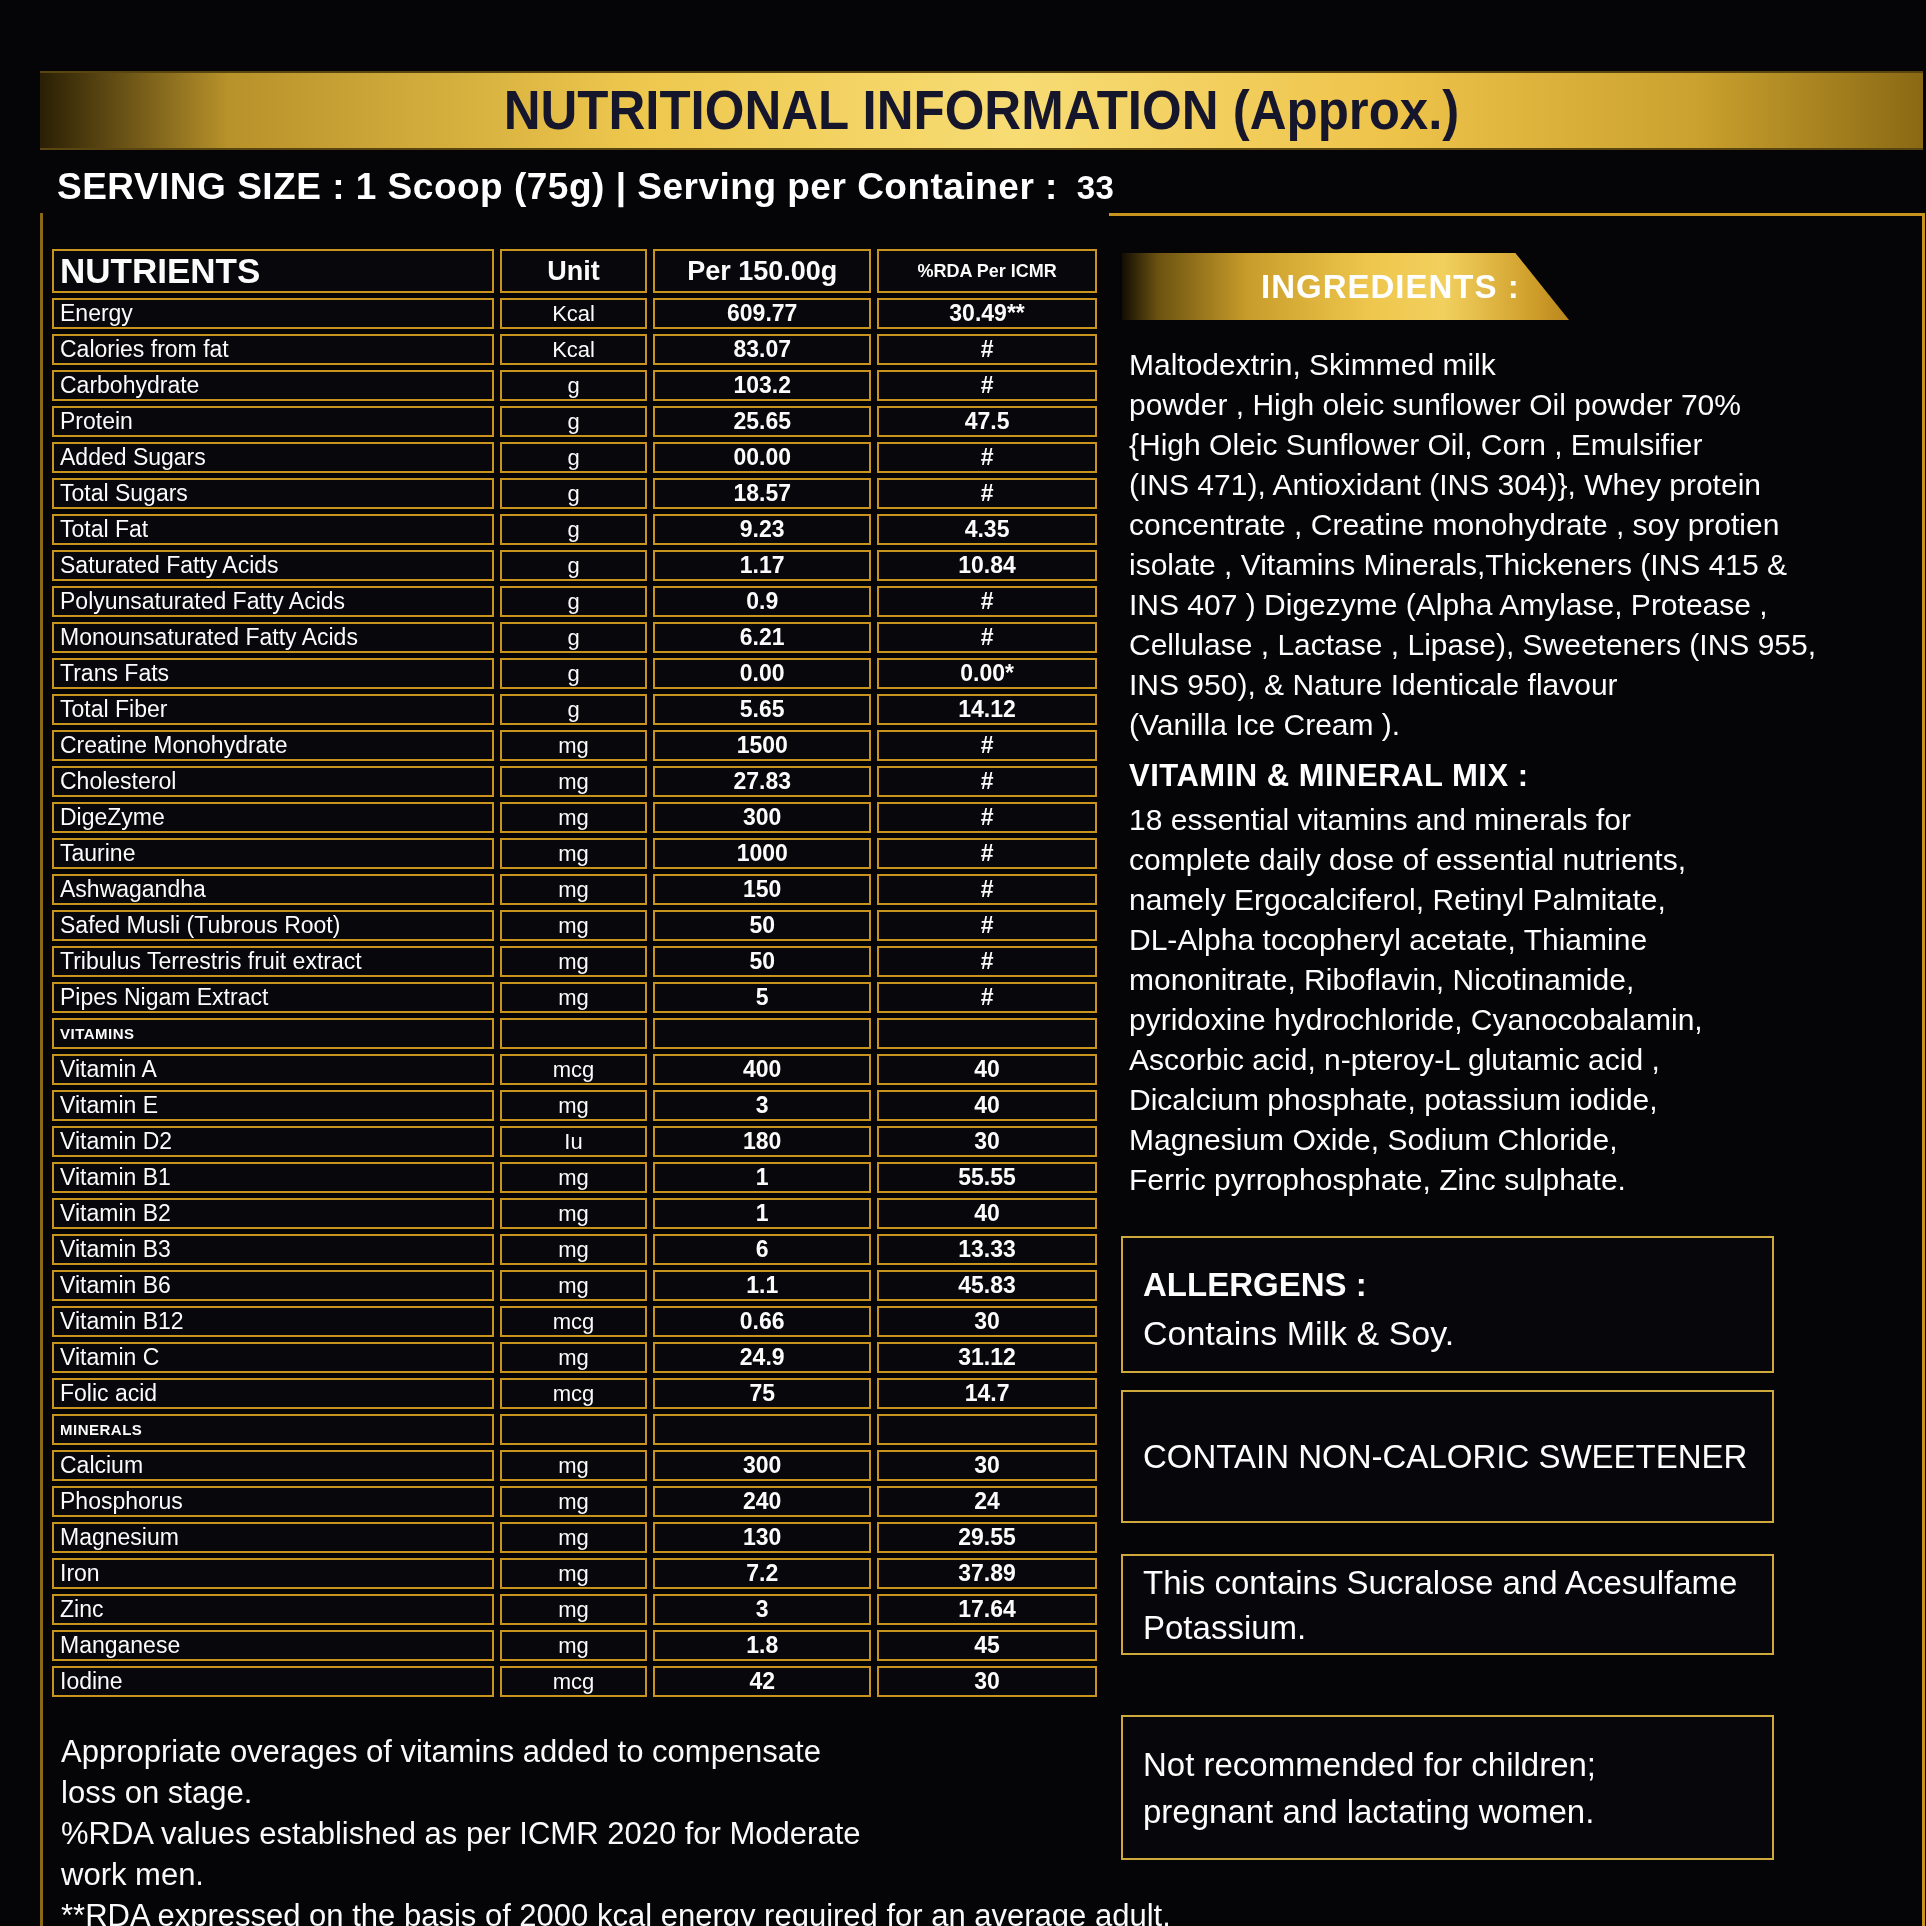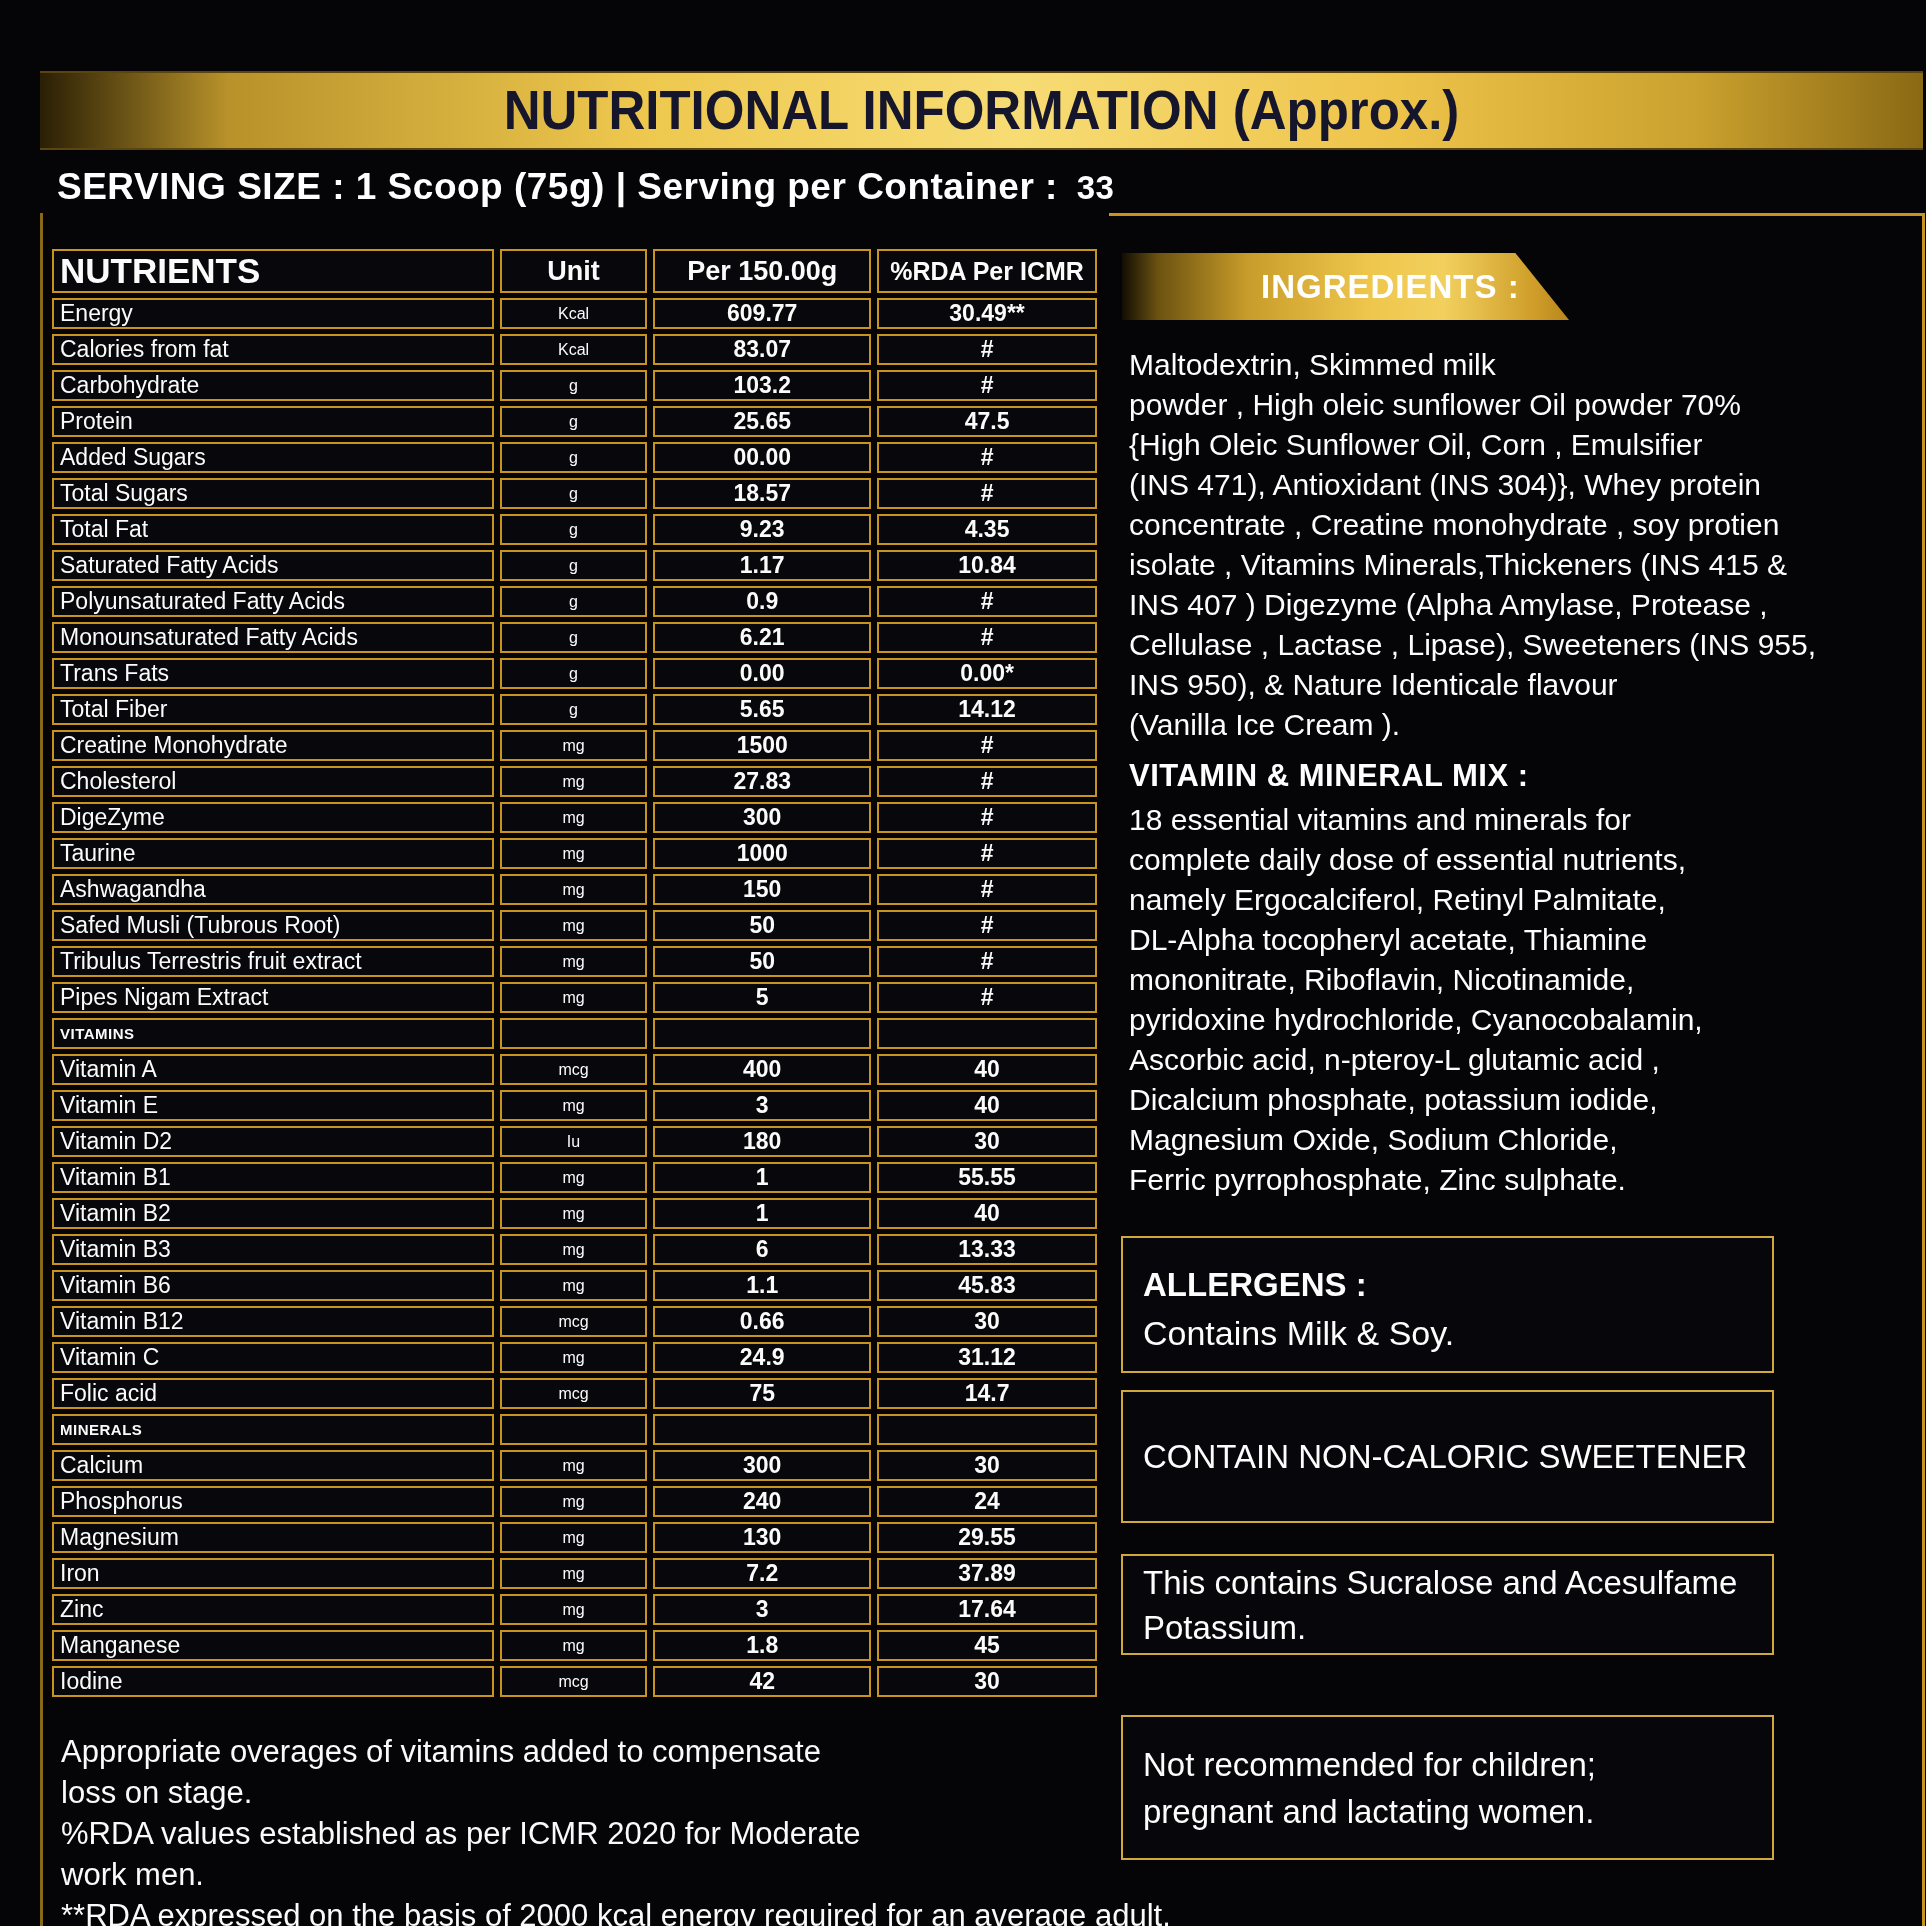--- a/index.html
+++ b/index.html
@@ -42,24 +42,24 @@
     background:#08080c;
     color:#fbfbfb;
     height:27px;
     padding:0 6px;
     overflow:hidden;white-space:nowrap;
   }
   col.c1{width:434px}col.c2{width:145px}col.c3{width:214px}col.c4{width:216px}
   th{font-weight:bold;}
   th.h-name{font-size:35px;text-align:left;padding-left:14px;height:67px;}
   th.h-unit,th.h-per{font-size:27px;text-align:center;height:67px;}
-  th.h-rda{font-size:25px;text-align:center;line-height:30px;height:67px;white-space:pre-line;}
+  th.h-rda{font-size:18px;text-align:center;line-height:30px;height:67px;white-space:pre-line;}
   td.c-name{font-size:23px;text-align:left;padding-left:12px;font-weight:normal;}
   td.c-name.section{font-weight:bold;font-size:15px;letter-spacing:0.5px;}
-  td.c-unit{font-size:16px;text-align:center;}
+  td.c-unit{font-size:22px;text-align:center;}
   td.c-per,td.c-rda{font-size:23px;font-weight:bold;text-align:center;}
   
   .ing-banner{
     position:absolute;left:1122px;top:253px;width:447px;height:67px;
     background:linear-gradient(90deg,#120d04 0%,#6b5210 8%,#c89c2a 28%,#eec64c 55%,#f2d05e 72%,#cf9e2a 92%,#b8861c 100%);
     clip-path:polygon(0 0,88% 0,100% 100%,0 100%);
     display:flex;align-items:center;
   }
   .ing-banner .txt{font-size:33px;font-weight:bold;color:#ffffff;padding-left:139px;letter-spacing:1px;}
   .rcol-text{

